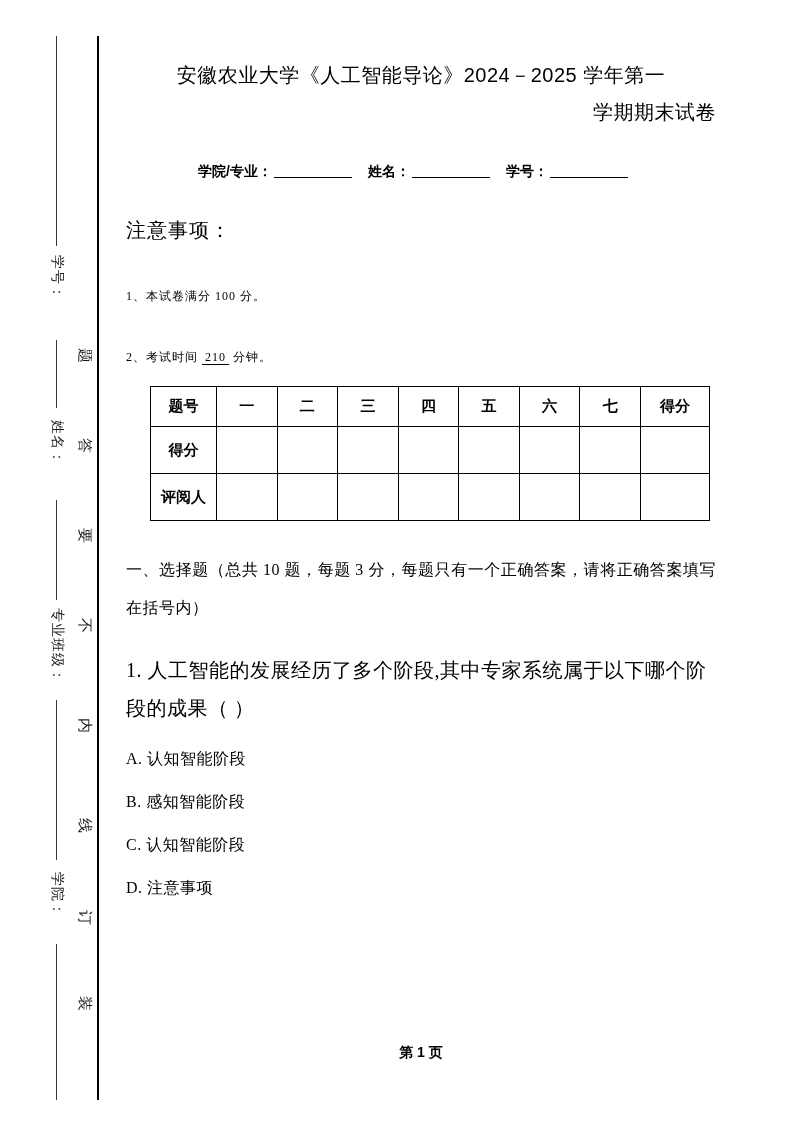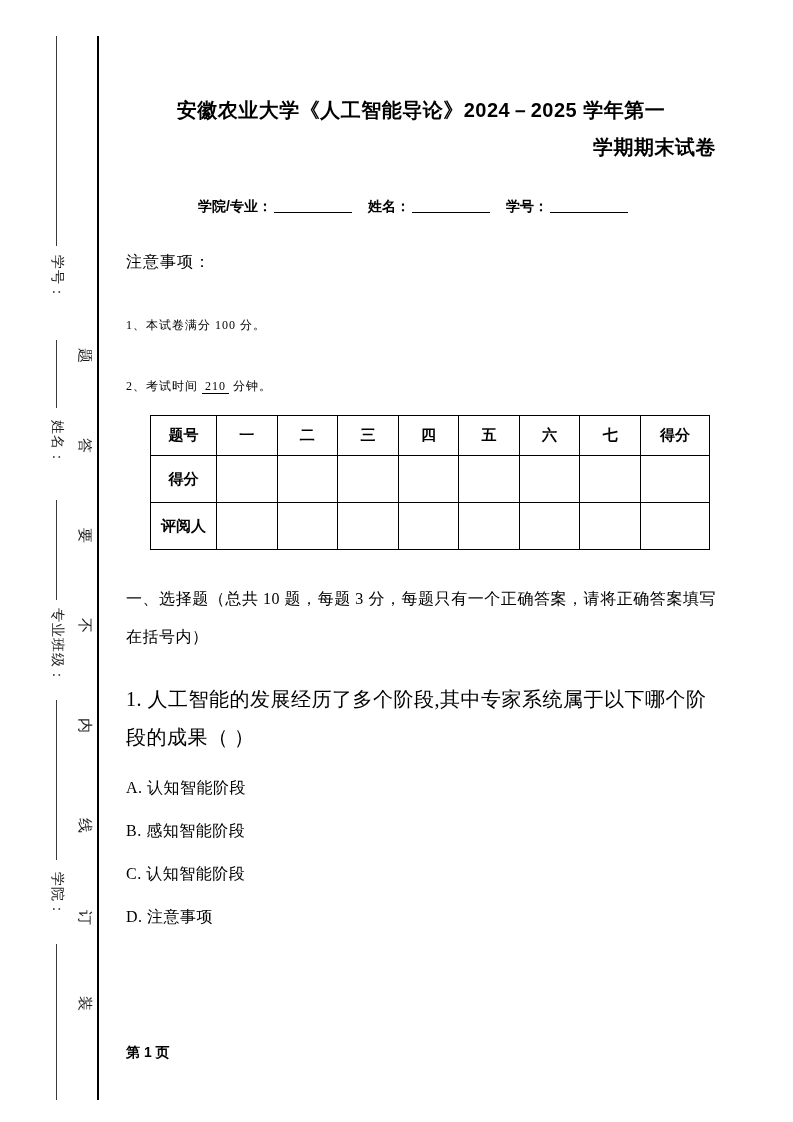--- a/index.html
+++ b/index.html
@@ -57,26 +57,26 @@
   
   .content {
     position: absolute;
     left: 126px;
     top: 0;
     width: 590px;
   }
 
   .doc-title {
     font-family: "Liberation Sans", "DejaVu Sans", sans-serif;
-    font-weight: bold;
+    font-weight: normal;
     font-size: 20px;
     line-height: 37px;
     text-align: center;
     margin: 0;
-    padding-top: 92px;
+    padding-top: 57px;
     letter-spacing: 0.5px;
   }
   .title-line2 { display: block; text-align: right; }
 
   .idline {
     font-family: "Liberation Sans", "DejaVu Sans", sans-serif;
     font-weight: bold;
     font-size: 14px;
     text-align: center;
     margin-top: 32px;
@@ -85,21 +85,21 @@
   .idline .blank {
     display: inline-block;
     border-bottom: 1px solid #000;
     width: 78px;
     margin: 0 2px;
     vertical-align: -2px;
   }
   .idline .seg { margin-right: 14px; }
 
   .notes-head {
-    font-size: 16px;
+    font-size: 20px;
     margin-top: 36px;
     letter-spacing: 1px;
   }
   .note {
     font-size: 12px;
     margin-top: 44px;
     letter-spacing: 1px;
   }
   .note u {
     text-decoration: none;
@@ -146,20 +146,21 @@
     font-size: 16px;
     margin-top: 22px;
     letter-spacing: 0.5px;
   }
 
   .footer {
     position: absolute;
     left: 126px;
     top: 1044px;
     width: 590px;
+    text-align: center;
     font-family: "Liberation Sans", "DejaVu Sans", sans-serif;
     font-weight: bold;
     font-size: 14px;
   }
 </style>
 </head>
 <body>
 
 <div class="page">
 

